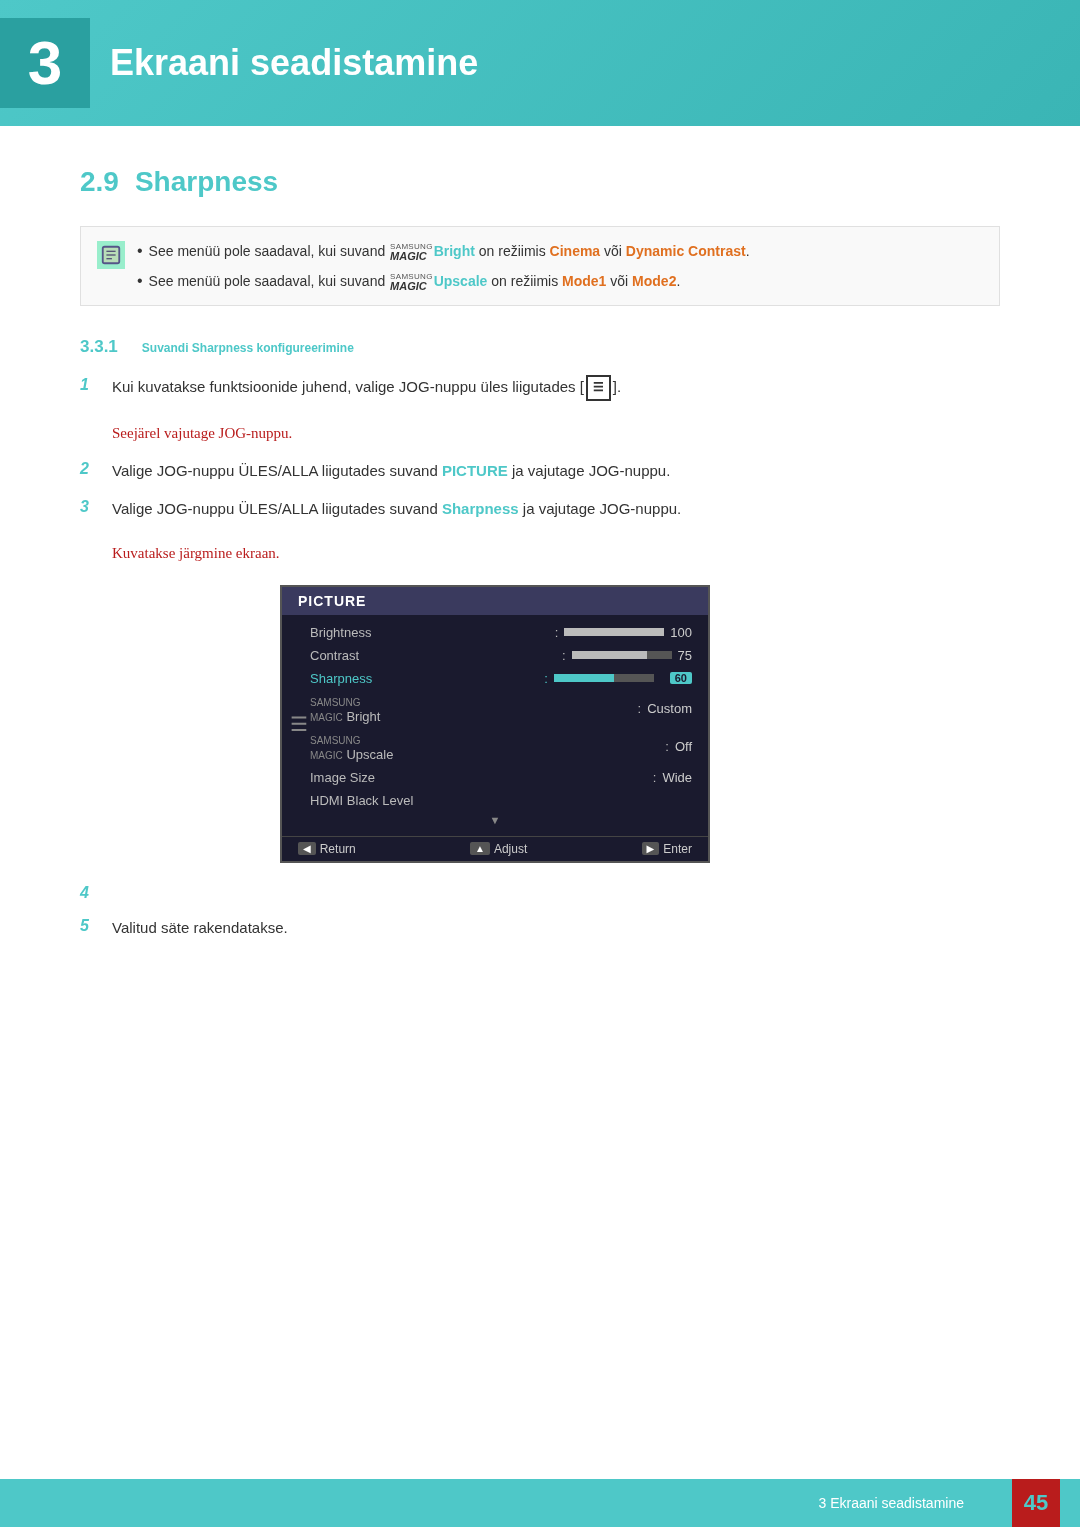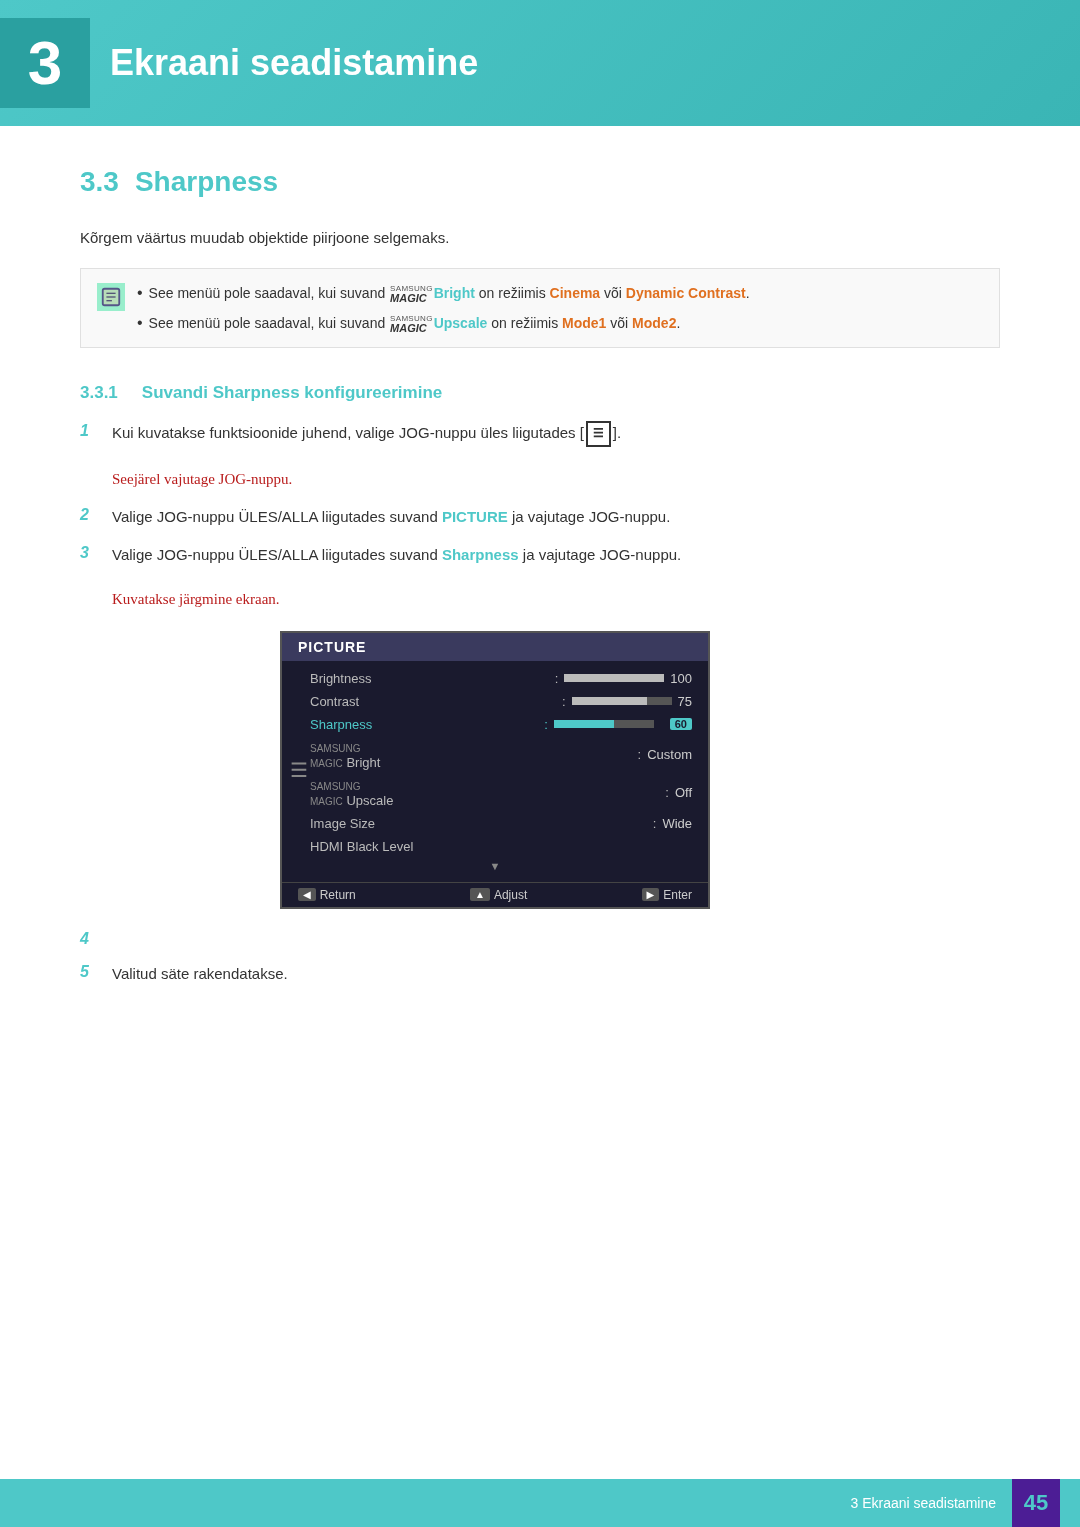--- a/index.html
+++ b/index.html
@@ -125,21 +125,21 @@
       align-items: baseline;
       gap: 24px;
       margin: 28px 0 18px 0;
     }
     .subsection-number {
       font-size: 17px;
       font-weight: bold;
       color: #4ec8c8;
     }
     .subsection-title {
-      font-size: 17px;
+      font-size: 12px;
       font-weight: bold;
       color: #4ec8c8;
       margin-top: 7px;
     }
 
     
     .steps {
       margin: 0 0 18px 0;
     }
     .step {
@@ -276,28 +276,29 @@
     .page-footer {
       position: absolute;
       bottom: 0;
       left: 0; right: 0;
       height: 48px;
       background: #4ec8c8;
       display: flex;
       align-items: center;
       justify-content: flex-end;
       padding: 0 20px 0 40px;
+      gap: 32px;
     }
     .footer-chapter-label {
       color: #fff;
       font-size: 14px;
       margin-right: 16px;
     }
     .footer-page-num {
-      background: #4c1d95;
+      background: #b91c1c;
       color: #4ec8c8;
       font-size: 22px;
       font-weight: bold;
       width: 48px;
       height: 48px;
       display: flex;
       align-items: center;
       justify-content: center;
     }
 
@@ -329,25 +330,24 @@
 <div class="chapter-header">
   <div class="chapter-number-block">
     <span class="chapter-number">3</span>
   </div>
   <span class="chapter-title">Ekraani seadistamine</span>
 </div>
 
 <div class="content">
 
   <div class="section-heading">
-    <span class="section-number">3.3</span>
+    <span class="section-number">2.9</span>
     <span class="section-title">Sharpness</span>
   </div>
 
-  <p class="body-text">Kõrgem väärtus muudab objektide piirjoone selgemaks.</p>
 
   <div class="note-box">
     <div class="note-icon">
 
       <svg viewBox="0 0 24 24" fill="none" stroke="#558" stroke-width="2">
         <rect x="3" y="3" width="18" height="18" rx="2" fill="#b8ddb8"></rect>
         <line x1="7" y1="8" x2="17" y2="8" stroke="#557" stroke-width="1.5"></line>
         <line x1="7" y1="12" x2="17" y2="12" stroke="#557" stroke-width="1.5"></line>
         <line x1="7" y1="16" x2="13" y2="16" stroke="#557" stroke-width="1.5"></line>
       </svg>

